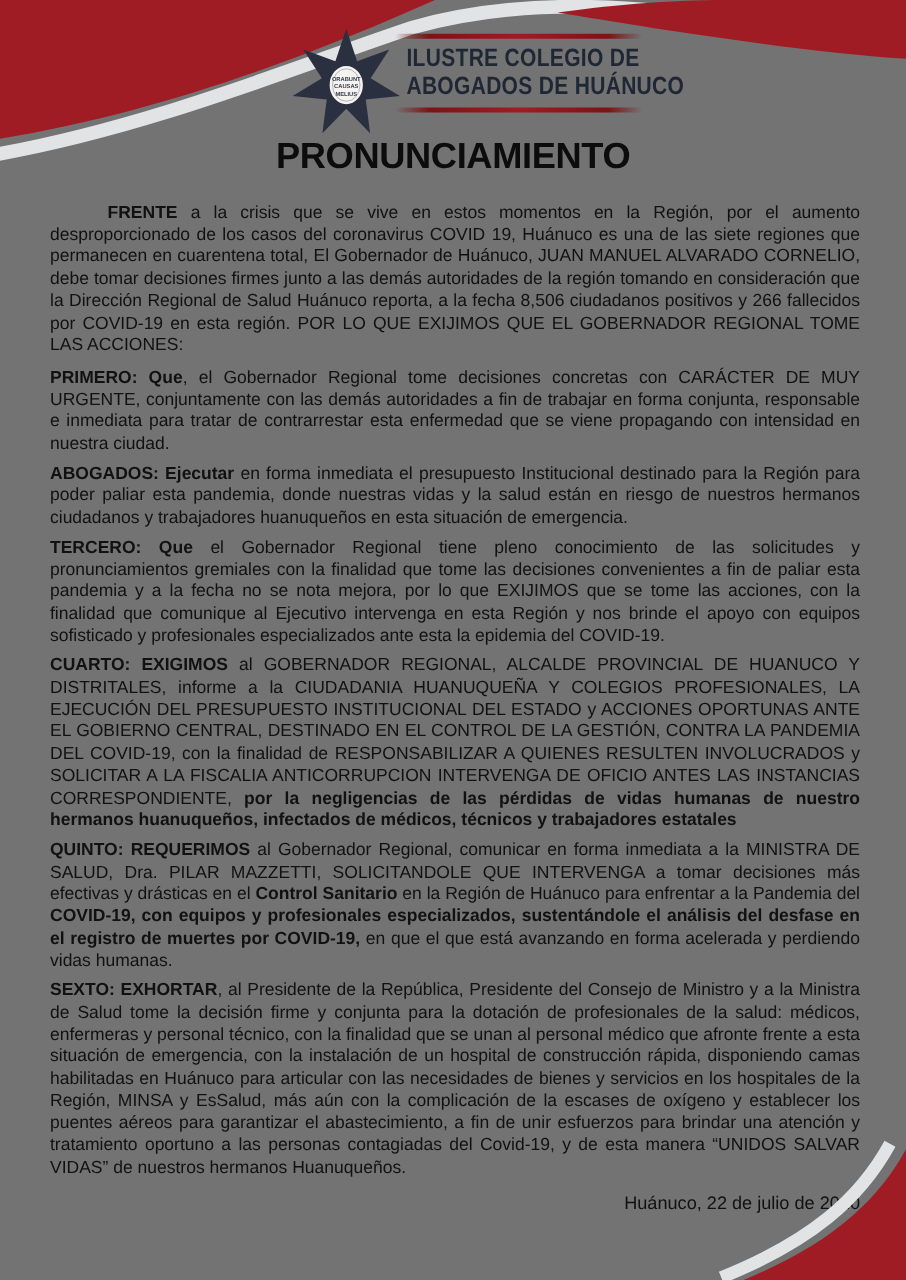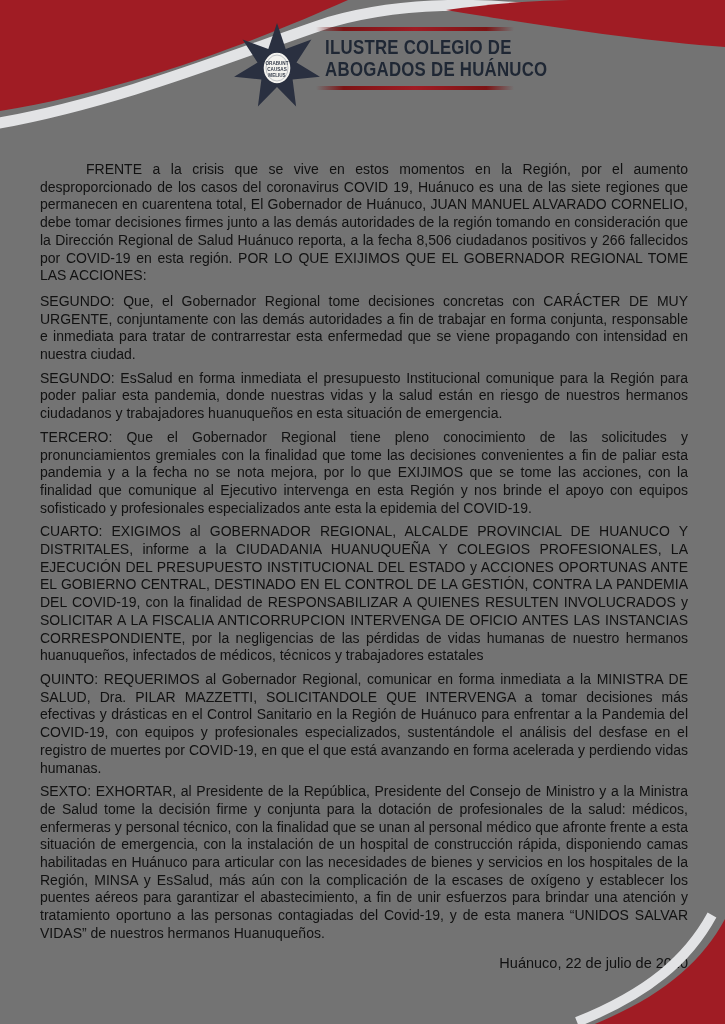--- a/index.html
+++ b/index.html
@@ -38,21 +38,21 @@
     margin:0;text-align:center;
     font-size:29px;font-weight:bold;letter-spacing:-0.3px;color:#0c0c0c;
   }
   
   .doc{
     position:absolute;left:40px;top:161px;width:648px;
     font-size:14px;line-height:17.7px;text-align:justify;
   }
   .doc p{margin:0 0 6px 0;}
   .doc p.indent{text-indent:46px;margin-bottom:8px;}
-  .b{font-weight:normal;}
+  .b{font-weight:bold;}
   .dateline{text-align:right;margin-top:12px;font-size:14.5px;}
   .signature{text-align:center;margin-top:15px;font-size:21px;font-weight:bold;letter-spacing:0.2px;color:#1a1a1a;}
 </style>
 </head>
 <body>
 
 <div class="page">
 
   <svg class="deco deco-top" width="725" height="140" viewBox="0 0 725 140" aria-hidden="true">
     <path d="M-6,124 C120,102 240,52 330,22 C390,5 460,2 530,9" fill="none" stroke="#E2E3E5" stroke-width="11"></path>
@@ -73,28 +73,29 @@
 
   <div class="org-block">
     <div class="rule"></div>
     <div class="org-lines">
       <div class="org-line">ILUSTRE COLEGIO DE</div>
       <div class="org-line">ABOGADOS DE HUÁNUCO</div>
     </div>
     <div class="rule"></div>
   </div>
 
+  <h1 class="doc-title">PRONUNCIAMIENTO</h1>
 
   <div class="doc">
 
     <p class="indent"><span class="b">FRENTE</span><span> a la crisis que se vive en estos momentos en la Región, por el aumento desproporcionado de los casos del coronavirus COVID 19, Huánuco es una de las siete regiones que permanecen en cuarentena total, El Gobernador de Huánuco, JUAN MANUEL ALVARADO CORNELIO, debe tomar decisiones firmes junto a las demás autoridades de la región tomando en consideración  que la Dirección Regional de Salud Huánuco reporta, a la fecha 8,506 ciudadanos positivos   y 266 fallecidos por COVID-19 en esta región. POR LO QUE EXIJIMOS   QUE EL GOBERNADOR REGIONAL TOME LAS ACCIONES:</span></p>
 
-    <p><span class="b">SEGUNDO: Que</span><span>, el Gobernador Regional tome decisiones concretas con CARÁCTER DE MUY URGENTE, conjuntamente con las demás autoridades   a fin de trabajar en forma conjunta, responsable e inmediata para tratar de contrarrestar esta enfermedad que se viene propagando con intensidad en nuestra ciudad.</span></p>
+    <p><span class="b">PRIMERO: Que</span><span>, el Gobernador Regional tome decisiones concretas con CARÁCTER DE MUY URGENTE, conjuntamente con las demás autoridades   a fin de trabajar en forma conjunta, responsable e inmediata para tratar de contrarrestar esta enfermedad que se viene propagando con intensidad en nuestra ciudad.</span></p>
 
-    <p><span class="b">SEGUNDO: EsSalud</span><span> en forma inmediata el presupuesto Institucional comunique para la Región para poder paliar esta pandemia, donde nuestras vidas y la salud están en riesgo de nuestros hermanos ciudadanos y trabajadores huanuqueños en esta situación de emergencia.</span></p>
+    <p><span class="b">ABOGADOS: Ejecutar</span><span> en forma inmediata el presupuesto Institucional destinado para la Región para poder paliar esta pandemia, donde nuestras vidas y la salud están en riesgo de nuestros hermanos ciudadanos y trabajadores huanuqueños en esta situación de emergencia.</span></p>
 
     <p><span class="b">TERCERO: Que</span><span> el Gobernador Regional tiene pleno conocimiento de las solicitudes y pronunciamientos gremiales con la finalidad que tome las decisiones convenientes a fin de paliar esta pandemia y a la fecha no se nota mejora, por lo que EXIJIMOS que se tome las acciones, con la finalidad que comunique al Ejecutivo intervenga en esta Región y nos brinde el apoyo con equipos sofisticado y profesionales especializados ante esta la epidemia del COVID-19.</span></p>
 
     <p><span class="b">CUARTO: EXIGIMOS</span><span> al GOBERNADOR REGIONAL, ALCALDE PROVINCIAL DE HUANUCO Y DISTRITALES, informe a la CIUDADANIA HUANUQUEÑA Y   COLEGIOS PROFESIONALES, LA EJECUCIÓN DEL PRESUPUESTO INSTITUCIONAL DEL ESTADO y ACCIONES OPORTUNAS ANTE EL GOBIERNO CENTRAL, DESTINADO EN EL CONTROL DE LA GESTIÓN, CONTRA LA PANDEMIA DEL COVID-19, con la finalidad de RESPONSABILIZAR A QUIENES RESULTEN INVOLUCRADOS y SOLICITAR A LA FISCALIA ANTICORRUPCION INTERVENGA DE OFICIO ANTES LAS INSTANCIAS CORRESPONDIENTE, </span><span class="b">por la negligencias de las pérdidas de vidas humanas de nuestro hermanos huanuqueños, infectados de médicos, técnicos y trabajadores estatales</span></p>
 
     <p><span class="b">QUINTO: REQUERIMOS</span><span> al Gobernador Regional, comunicar en forma inmediata a la MINISTRA DE SALUD, Dra. PILAR MAZZETTI, SOLICITANDOLE QUE INTERVENGA a tomar decisiones más efectivas y drásticas en el </span><span class="b">Control Sanitario</span><span> en la Región de Huánuco para enfrentar a la Pandemia del </span><span class="b">COVID-19, con equipos y profesionales especializados, sustentándole el análisis del desfase en el registro de muertes por COVID-19,</span><span> en que el que está avanzando en forma acelerada y perdiendo vidas humanas.</span></p>
 
     <p><span class="b">SEXTO: EXHORTAR</span><span>, al Presidente de la República, Presidente del Consejo de Ministro y a la Ministra de Salud tome la decisión firme y conjunta para la dotación de profesionales de la salud: médicos, enfermeras y personal técnico, con la finalidad que se unan al personal médico que afronte frente a esta situación de emergencia, con la instalación de un hospital de construcción rápida, disponiendo camas habilitadas en Huánuco para articular con las necesidades de bienes y servicios en los hospitales de la Región, MINSA y EsSalud, más aún con la complicación de la escases de oxígeno y establecer los puentes aéreos para garantizar el abastecimiento, a fin de unir esfuerzos para brindar una atención y tratamiento oportuno a las personas contagiadas del Covid-19, y de esta manera “UNIDOS SALVAR VIDAS” de nuestros hermanos Huanuqueños.</span></p>
 
     <div class="dateline">Huánuco, 22 de julio de 2020</div>

